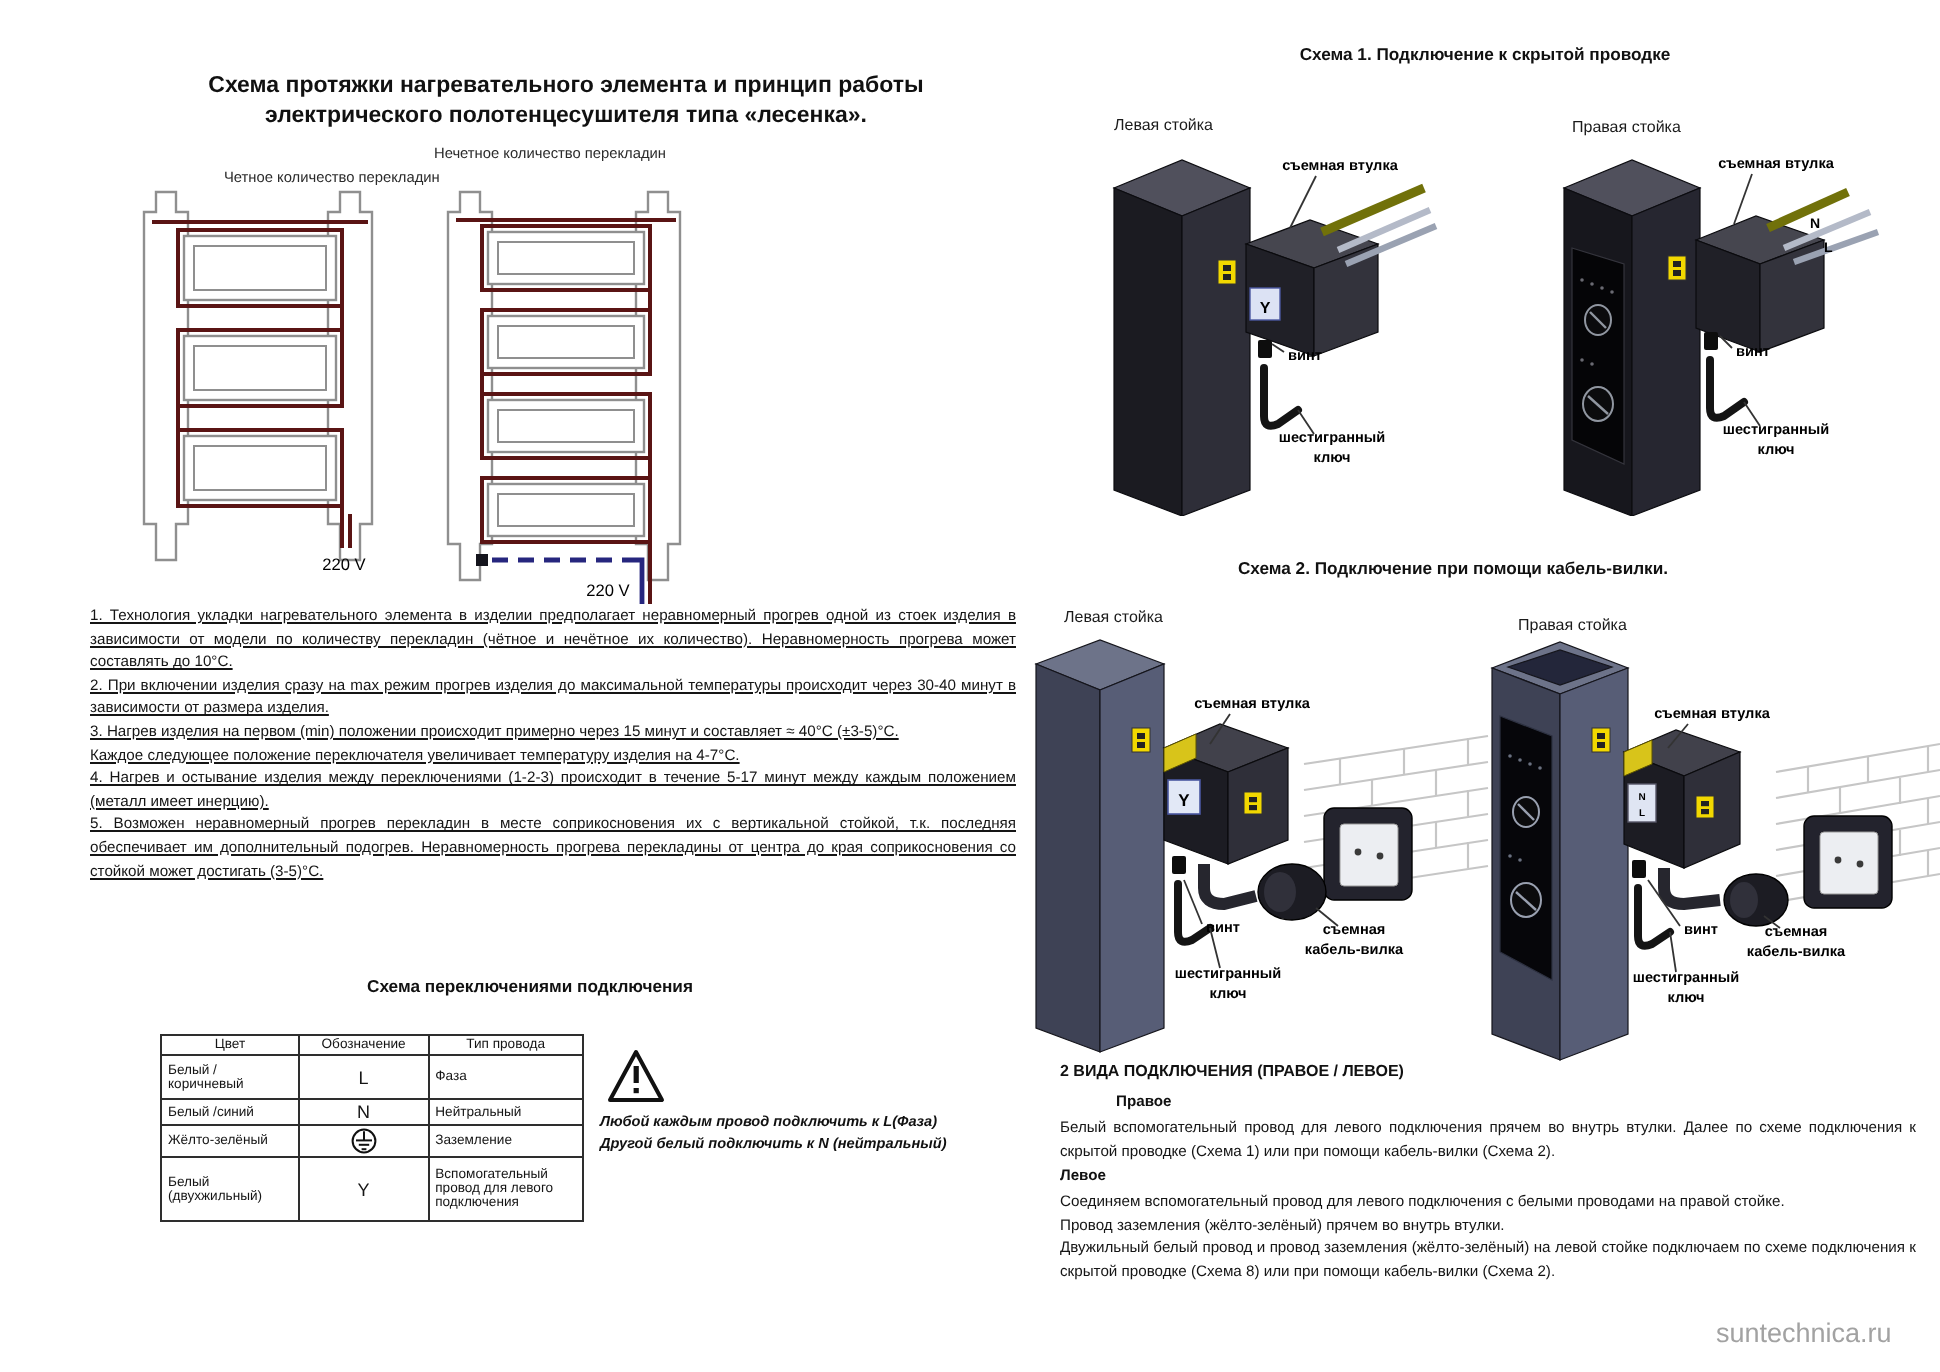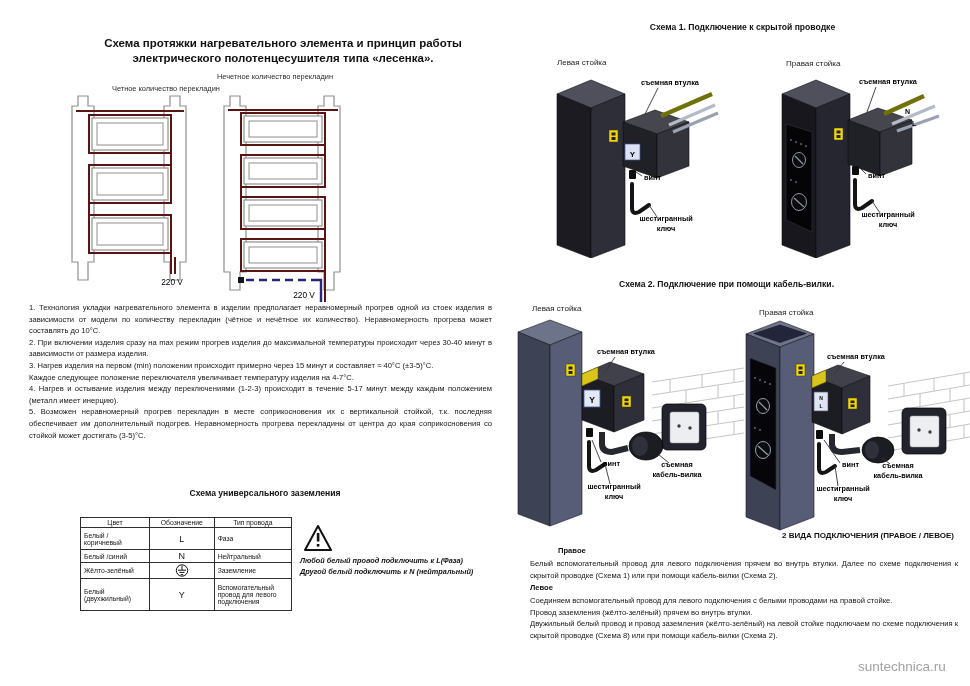--- a/index.html
+++ b/index.html
@@ -5,21 +5,21 @@
   html,body{margin:0;padding:0;background:#e8e8e8;}
   .page{position:relative;width:970px;height:686px;background:#ffffff;overflow:hidden;
         font-family:"Liberation Sans",sans-serif;color:#161616;}
   .abs{position:absolute;}
   .title{position:absolute;font-weight:bold;font-size:11.5px;line-height:15px;
          text-align:center;white-space:pre-line;color:#111;}
   .cap{position:absolute;font-size:7.4px;color:#2b2b2b;}
   .notes{position:absolute;font-size:7.6px;line-height:11.6px;text-align:justify;color:#151515;}
   .notes div{margin:0;}
   .h2{position:absolute;font-weight:bold;font-size:8.6px;text-align:center;color:#111;}
-  .h3{position:absolute;font-weight:bold;font-size:8px;text-align:right;color:#111;}
+  .h3{position:absolute;font-weight:bold;font-size:8px;text-align:left;color:#111;}
   table.conn{position:absolute;border-collapse:collapse;font-size:6.8px;color:#151515;}
   table.conn td,table.conn th{border:1px solid #2e2e2e;padding:1px 3px;font-weight:normal;vertical-align:middle;}
   table.conn th{text-align:center;}
   td.mark{text-align:center;font-weight:bold;font-size:9px;}
   .warn-text{position:absolute;font-size:7.3px;font-weight:bold;font-style:italic;line-height:11px;color:#111;}
   .stand{position:absolute;font-size:8px;color:#1b1b1b;}
   .types{position:absolute;font-size:7.6px;line-height:11.6px;text-align:justify;color:#151515;}
   .bold-inline{position:absolute;font-size:7.6px;font-weight:bold;color:#111;}
   .watermark{position:absolute;font-size:13.5px;color:#a2a2a2;}
   svg{display:block;}
@@ -88,30 +88,30 @@
       <path d="M105,177 V208"></path>
     </g>
     <g>
       <rect x="18" y="183" width="6" height="6" fill="#14141c"></rect>
       <path d="M26,186 H96" stroke="#26267e" stroke-width="2.4" stroke-dasharray="8,5" fill="none"></path>
       <path d="M96,186 H101 V208" stroke="#26267e" stroke-width="2.4" fill="none"></path>
     </g>
     <text class="v220" x="84" y="204" text-anchor="middle">220 V</text>
   </svg>
 
-  <div class="notes" style="left:29px;top:302px;width:463px;">
+  <div class="notes" style="left:45px;top:302px;width:463px;text-decoration:underline;">
     <div>1.   Технология укладки нагревательного элемента в изделии предполагает неравномерный прогрев одной из стоек изделия в зависимости от модели по количеству перекладин (чётное и нечётное их количество). Неравномерность прогрева может составлять до 10°С.</div>
     <div>2.   При включении изделия сразу на max режим прогрев изделия до максимальной температуры происходит через 30-40 минут в зависимости от размера изделия.</div>
     <div>3.   Нагрев изделия на первом (min) положении происходит примерно через 15 минут и составляет ≈ 40°С (±3-5)°С.</div>
     <div>Каждое следующее положение переключателя увеличивает температуру изделия на 4-7°С.</div>
     <div>4.   Нагрев и остывание изделия между переключениями (1-2-3) происходит в течение 5-17 минут между каждым положением (металл имеет инерцию).</div>
     <div>5.   Возможен неравномерный прогрев перекладин в месте соприкосновения их с вертикальной стойкой, т.к. последняя обеспечивает им дополнительный подогрев. Неравномерность прогрева перекладины от центра до края соприкосновения со стойкой может достигать (3-5)°С.</div>
   </div>
 
-  <div class="h2" style="left:60px;top:488px;width:410px;">Схема универсального заземления</div>
+  <div class="h2" style="left:60px;top:488px;width:410px;">Схема переключениями подключения</div>
 
   <table class="conn" style="left:80px;top:517px;width:212px;">
     <tbody>
         <tr>
       <th style="width:68px">Цвет</th>
       <th style="width:64px">Обозначение</th>
       <th style="width:76px">Тип провода</th>
     </tr>
     <tr style="height:22px">
       <td>Белый /коричневый</td>
@@ -145,21 +145,21 @@
     </tr>
   </tbody>
     </table>
 
   <svg class="abs" style="left:303px;top:524px;" width="30" height="28" viewBox="0 0 30 28">
     <path d="M15,2 L28,26 H2 Z" fill="none" stroke="#111" stroke-width="2" stroke-linejoin="round"></path>
     <rect x="13.8" y="9" width="2.6" height="8.5" fill="#111"></rect>
     <rect x="13.8" y="20" width="2.6" height="2.6" fill="#111"></rect>
   </svg>
   <div class="warn-text" style="left:300px;top:555px;width:198px;">
-    <div>Любой белый провод подключить к L(Фаза)</div>
+    <div>Любой каждым провод подключить к L(Фаза)</div>
     <div>Другой белый подключить к N (нейтральный)</div>
   </div>
 
   <div class="h2" style="left:540px;top:22px;width:405px;">Схема 1. Подключение к скрытой проводке</div>
   <div class="stand" style="left:557px;top:58px;">Левая стойка</div>
   <div class="stand" style="left:786px;top:59px;">Правая стойка</div>
 
   <svg class="abs" style="left:545px;top:68px;" width="215" height="190" viewBox="0 0 215 190">
     <g stroke="#0c0c10" stroke-width="0.6">
       <polygon points="12,26 46,12 80,26 46,40" fill="#50505c"></polygon>

